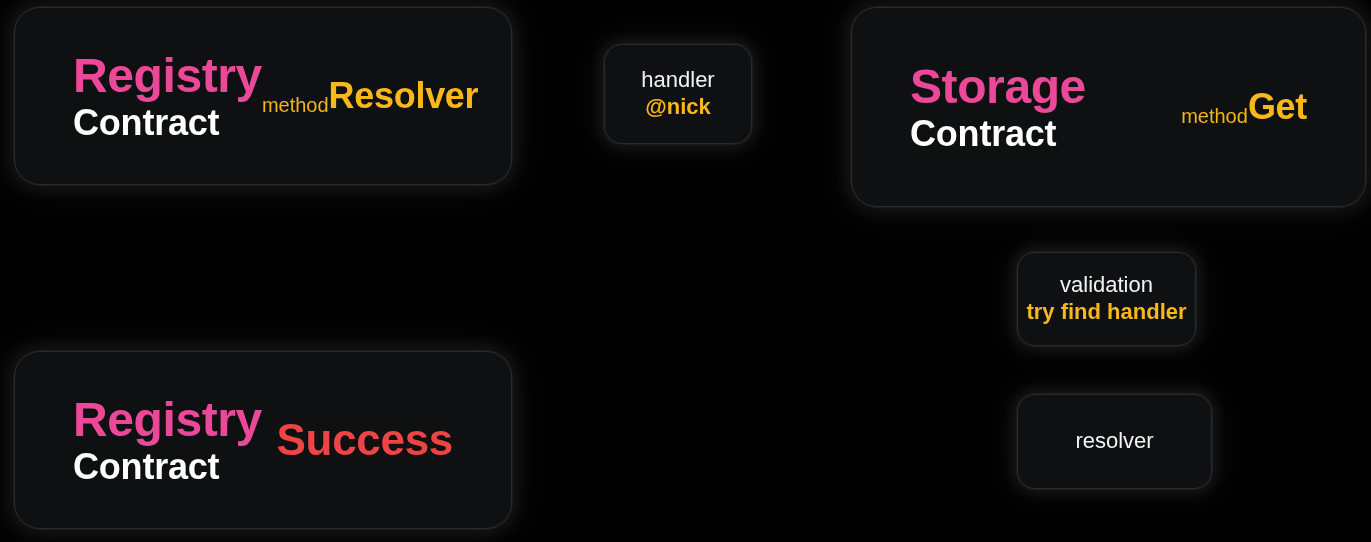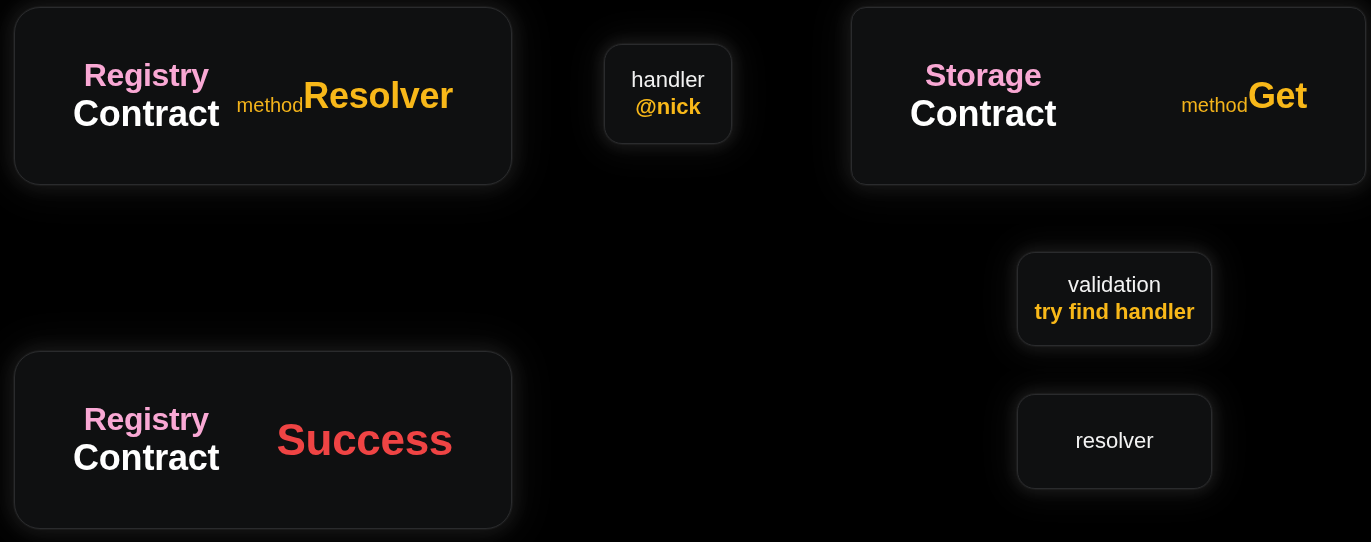--- a/index.html
+++ b/index.html
@@ -49,23 +49,23 @@
     flex-direction: column;
     line-height: 1.12;
   }
   .contract-right {
     padding-right: 58px;
     display: flex;
     align-items: flex-end;
     line-height: 1.12;
   }
   .name-strong {
-    font-size: 32px;
+    font-size: 48px;
     font-weight: 700;
-    color: #f9a8d4;
+    color: #ec4899;
     letter-spacing: -0.4px;
     text-align: center;
   }
   .name-light {
     font-size: 36px;
     font-weight: 700;
     color: #ffffff;
     letter-spacing: -0.2px;
   }
   .meta-label {
@@ -112,23 +112,23 @@
     color: #f8b819;
     line-height: 1.22;
     text-align: right;
   }
   .pill-value--small {
     font-size: 20px;
   }
 
   
   #card-registry-request { left: 14px;  top: 7px;   width: 498px; height: 178px; }
-  #card-handler          { left: 604px; top: 44px;  width: 128px; height: 100px; }
-  #card-storage          { left: 851px; top: 7px;   width: 515px; height: 178px; border-radius: 15px; }
-  #card-validation       { left: 1017px; top: 252px; width: 195px; height: 94px; }
+  #card-handler          { left: 604px; top: 44px;  width: 148px; height: 100px; }
+  #card-storage          { left: 851px; top: 7px;   width: 515px; height: 200px; }
+  #card-validation       { left: 1017px; top: 252px; width: 179px; height: 94px; }
   #card-resolver         { left: 1017px; top: 394px; width: 195px; height: 95px; }
   #card-registry-response{ left: 14px;  top: 351px; width: 498px; height: 178px; }
 </style>
 </head>
 <body>
 
 <div id="stage">
 
   <div class="card card--contract" id="card-registry-request">
     <div class="contract-left">

